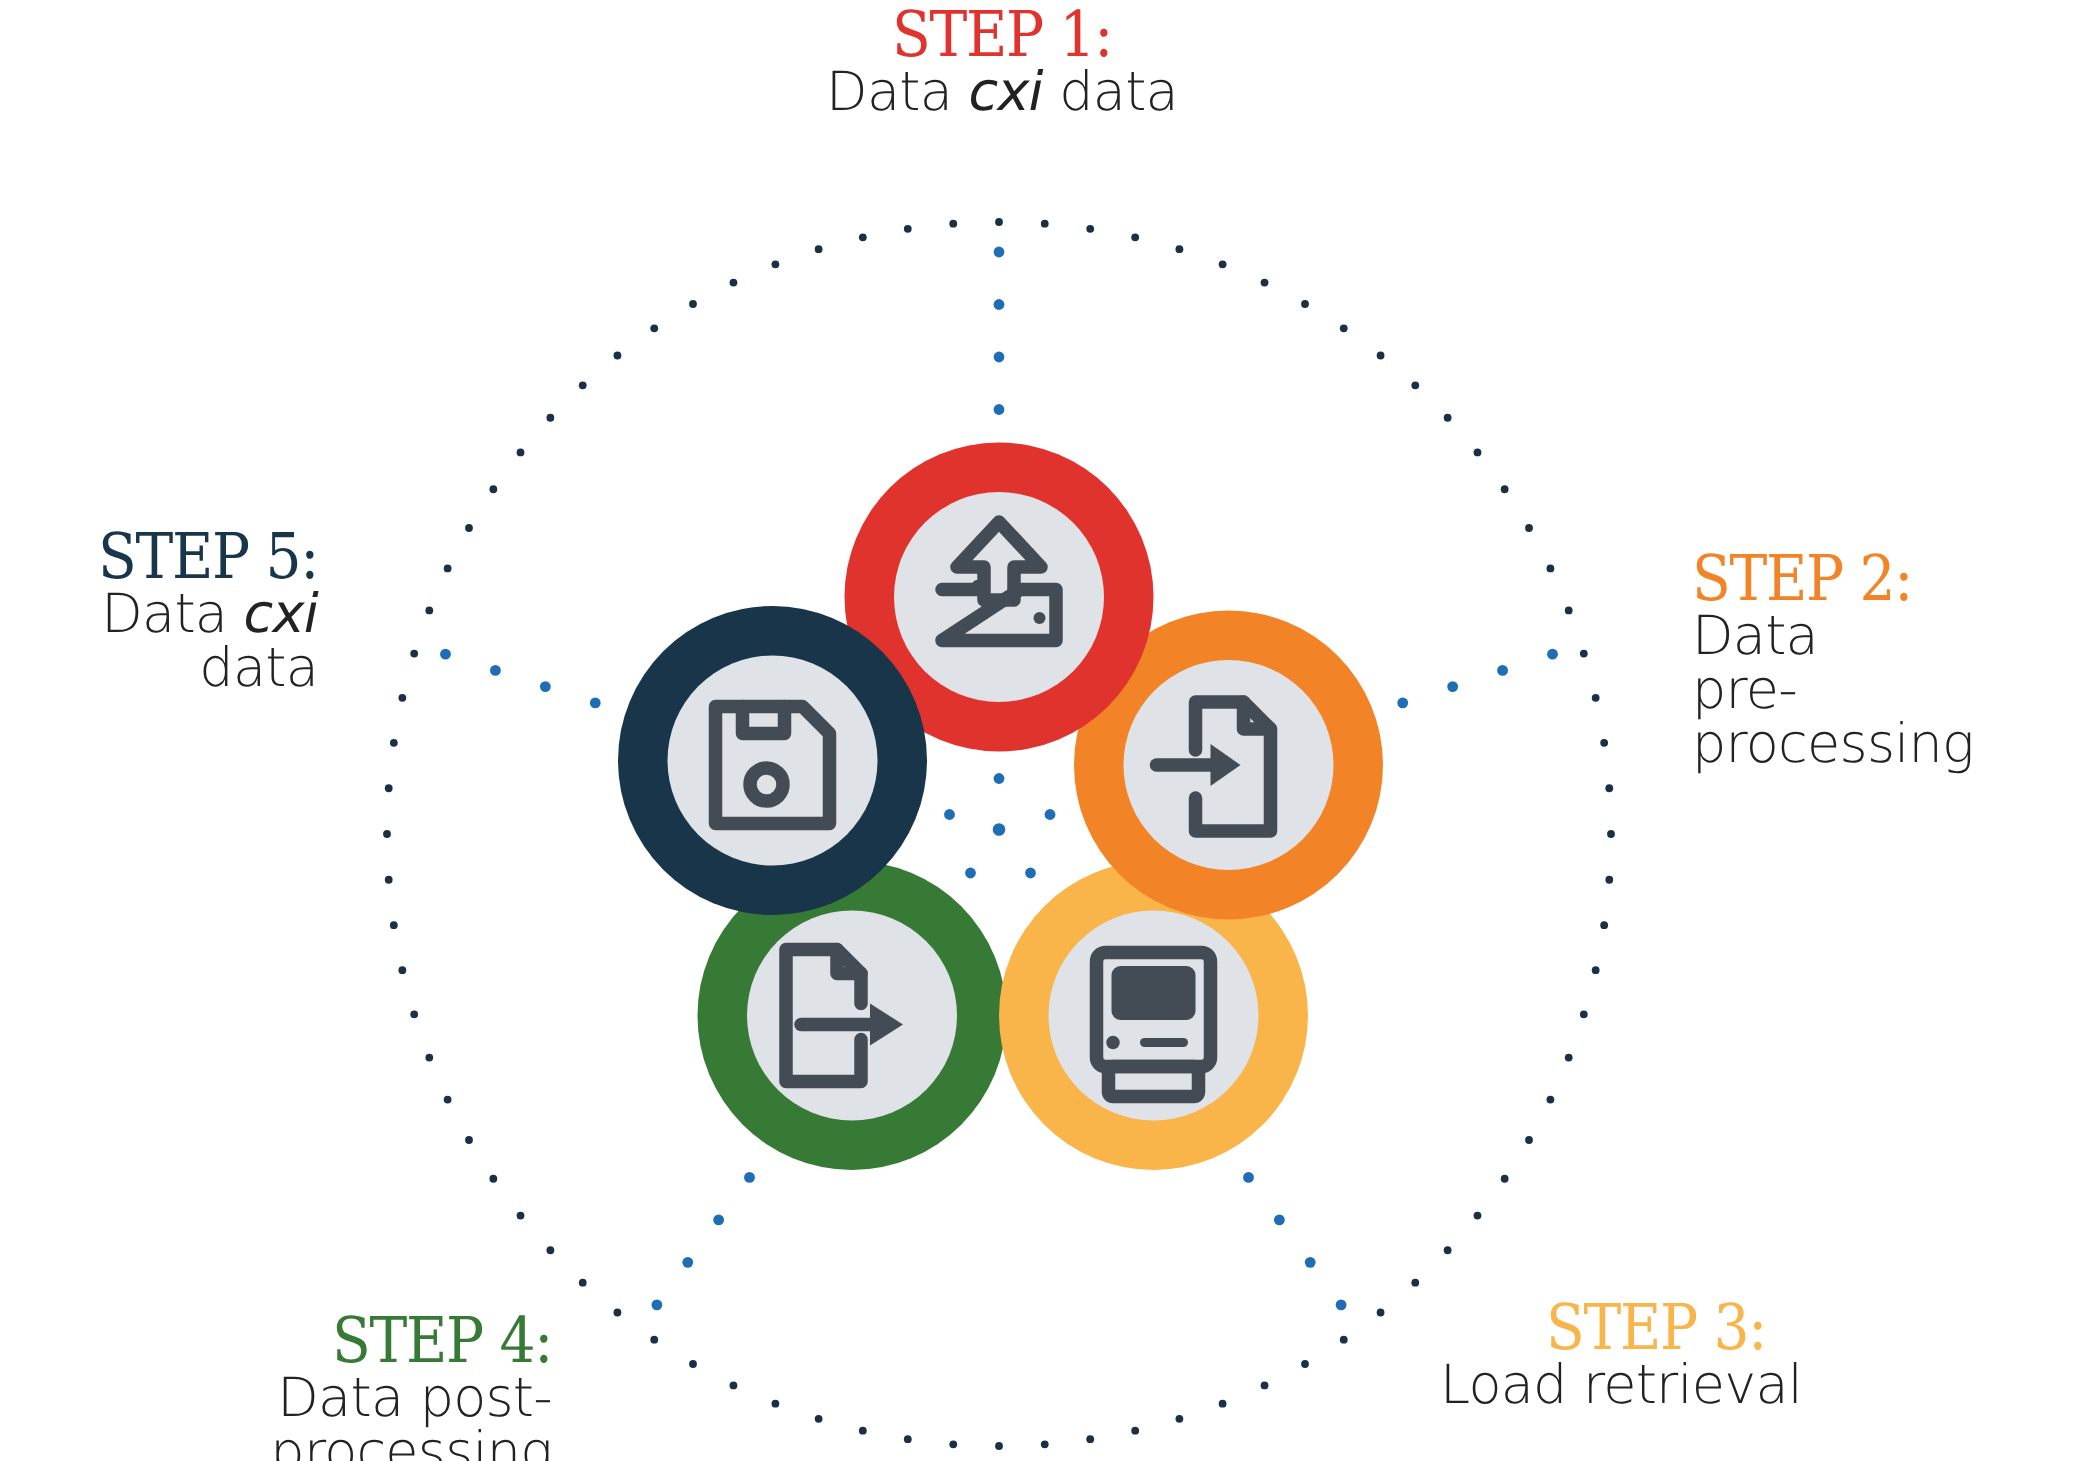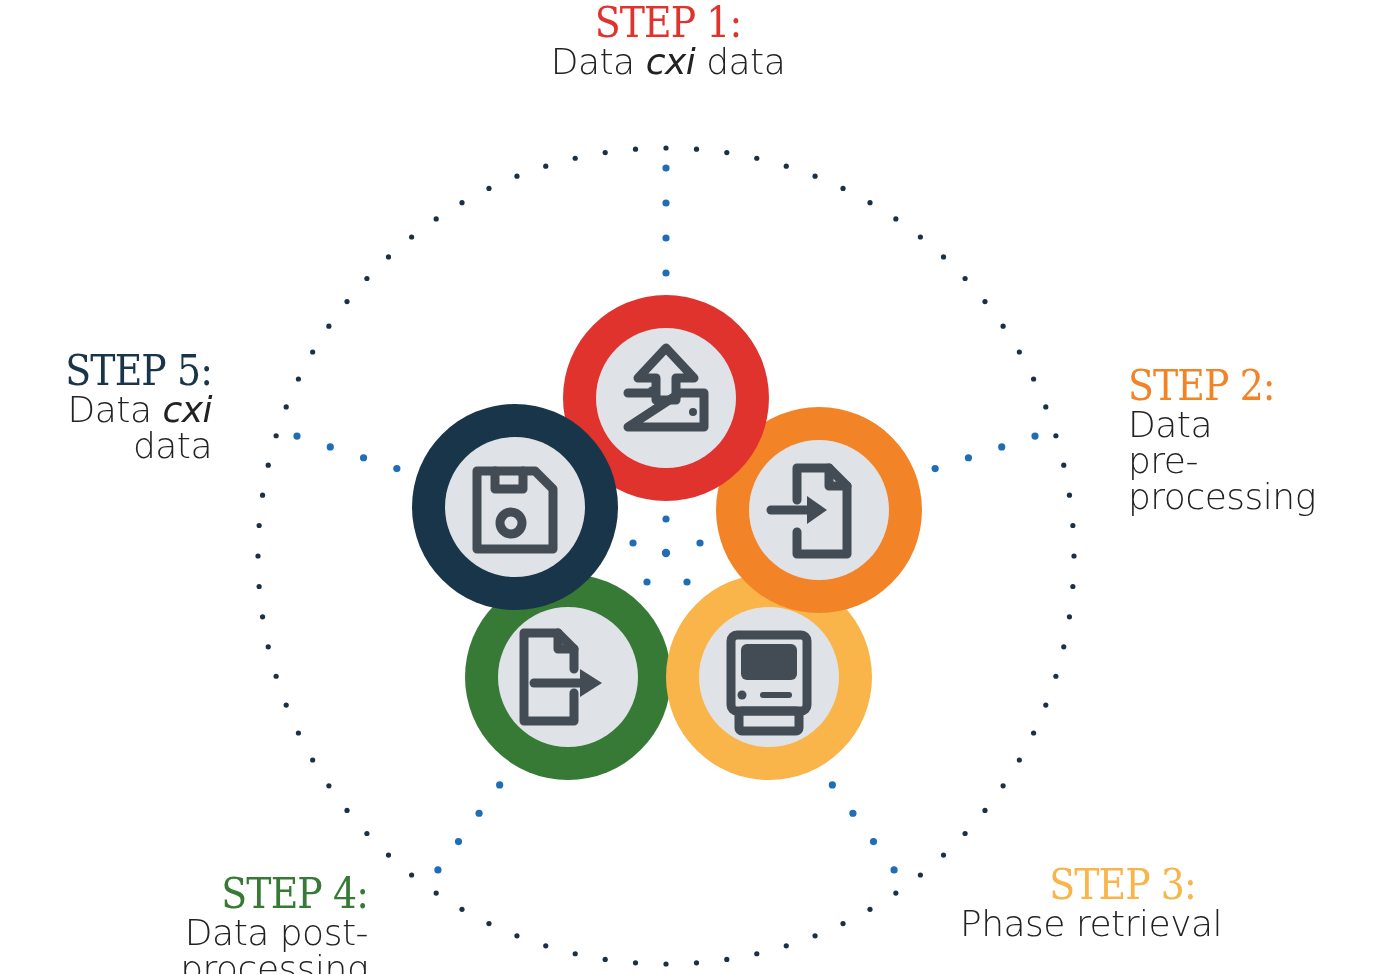--- a/index.html
+++ b/index.html
@@ -213,21 +213,21 @@
   </div>
 
   <div class="step-label" id="step2">
     <span class="step-title" style="color: rgb(242, 132, 39);">STEP 2:</span>
     <span class="step-desc">Data</span>
     <span class="step-desc">pre-processing</span>
   </div>
 
   <div class="step-label" id="step3">
     <span class="step-title" style="color: rgb(249, 180, 74);">STEP 3:</span>
-    <span class="step-desc">Phase retrieval</span>
+    <span class="step-desc">Load retrieval</span>
   </div>
 
   <div class="step-label" id="step4">
     <span class="step-title" style="color: rgb(54, 122, 54);">STEP 4:</span>
     <span class="step-desc">Data post-processing</span>
   </div>
 
   <div class="step-label" id="step5">
     <span class="step-title" style="color: rgb(24, 53, 73);">STEP 5:</span>
     <span class="step-desc"><span>Data </span><em>cxi</em></span>

